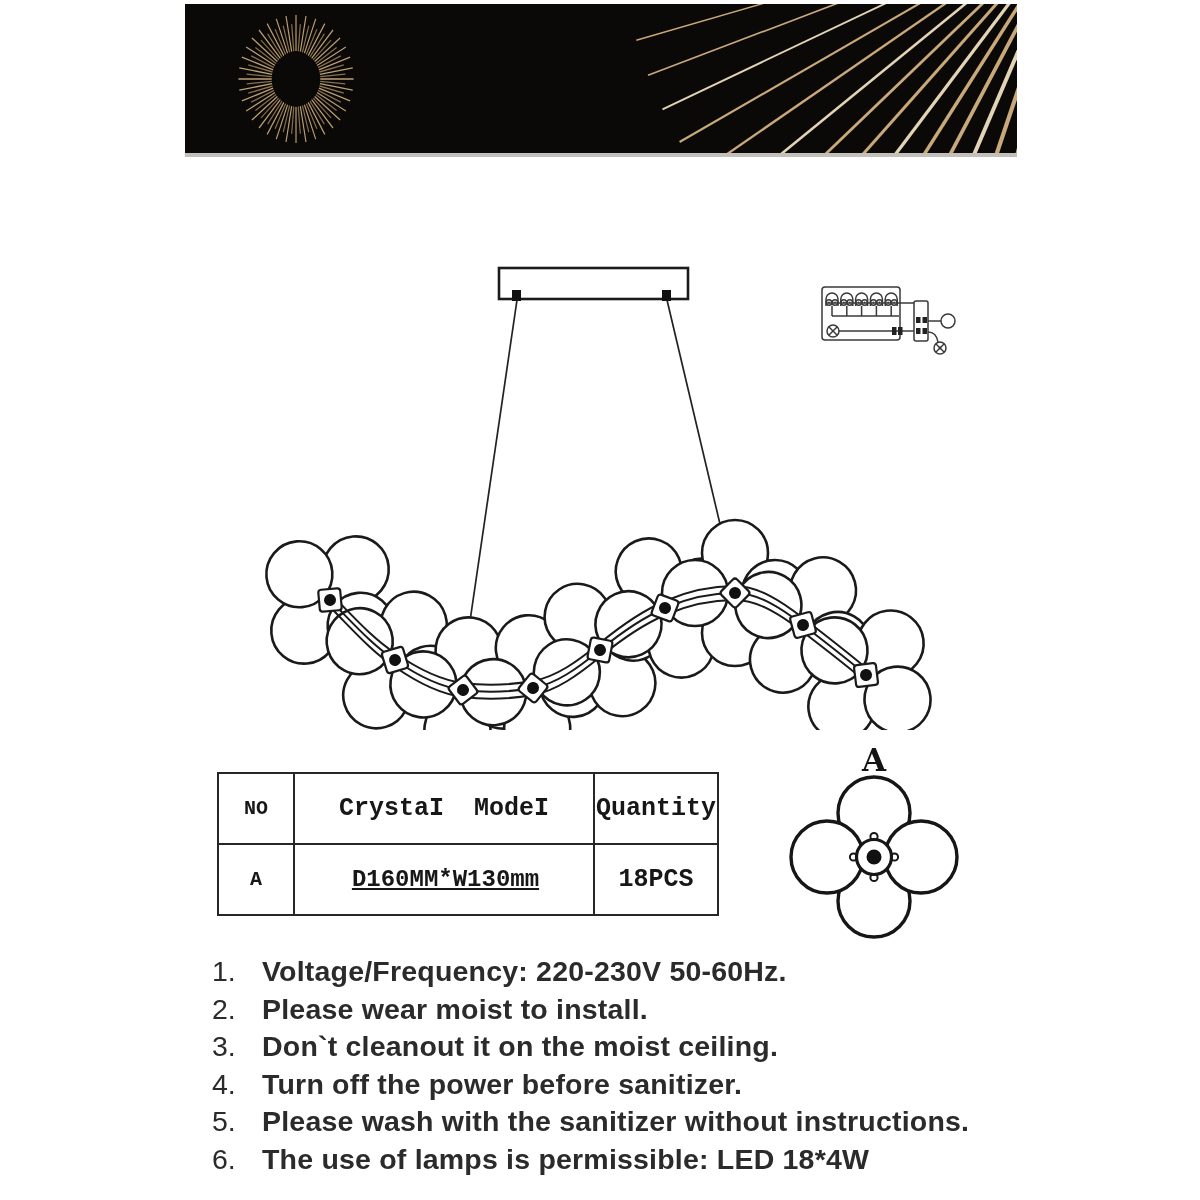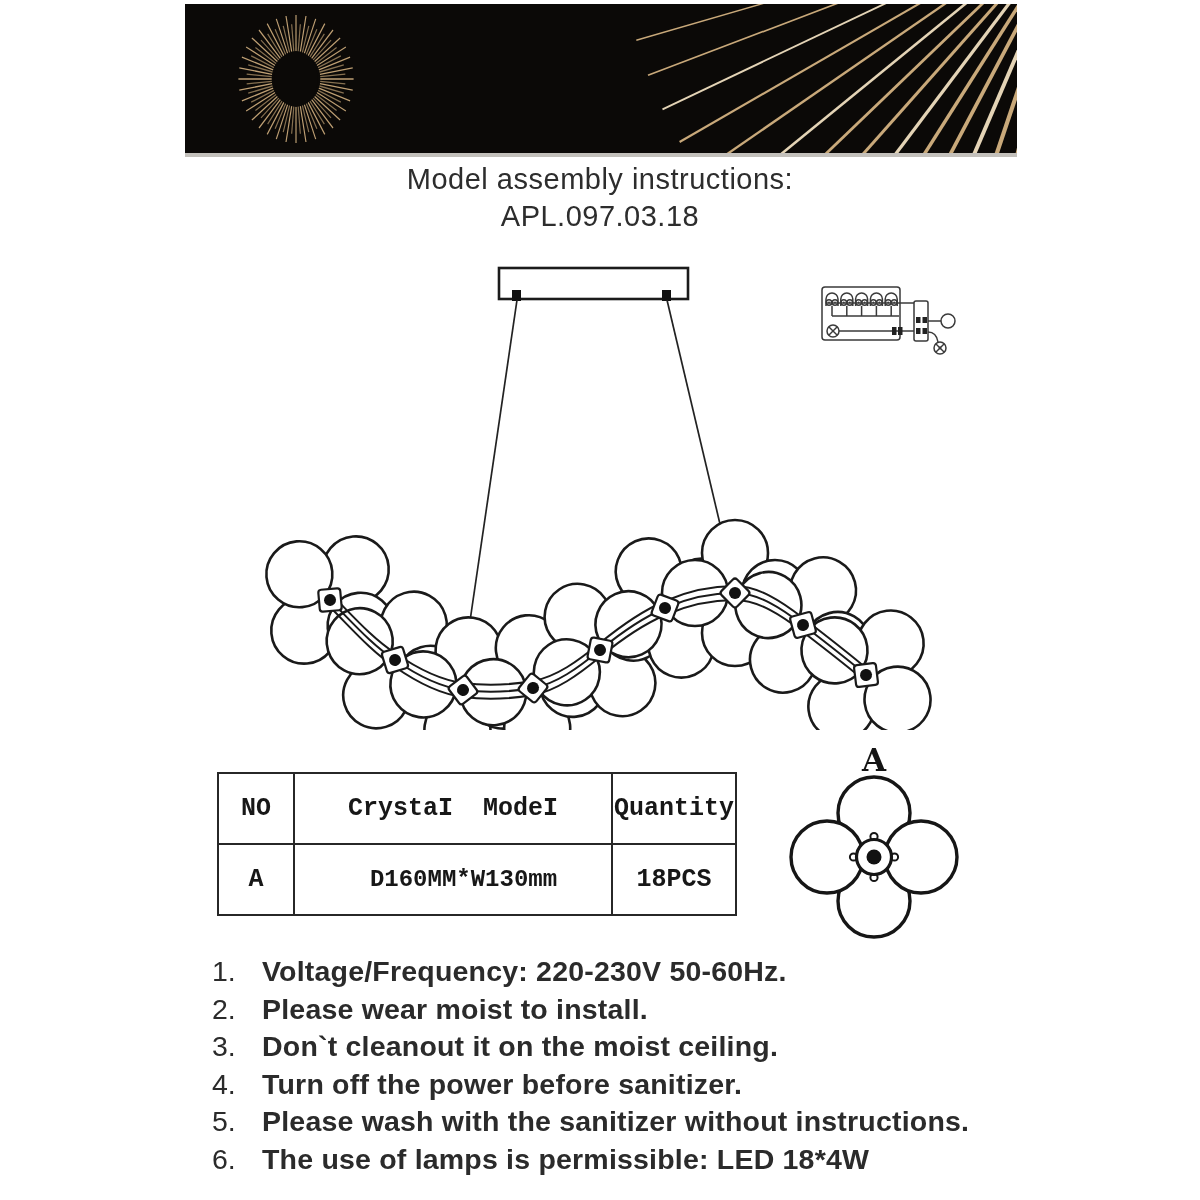--- a/index.html
+++ b/index.html
@@ -18,24 +18,24 @@
   .title-line { font-size:29px; line-height:37px; letter-spacing:0.5px; }
 
   
   .drawing { position:absolute; left:180px; top:255px; }
 
   
   table.parts { position:absolute; left:217px; top:772px; border-collapse:collapse;
                 font-family:"Liberation Mono", monospace; color:#171717; }
   table.parts td { border:2.5px solid #272727; height:67px; font-weight:bold;
                    text-align:center; vertical-align:middle; background:#fff; }
-  td.c-no  { width:72px;  font-size:25px; }
+  td.c-no  { width:72px;  font-size:20px; }
   td.c-md  { width:293px; font-size:25px; white-space:pre; }
   td.c-qt  { width:107px; font-size:25px;margin-left:32px; }
-  td.c-md-val { width:293px; font-size:24px; text-align:left; padding-left:22px; white-space:pre; }
+  td.c-md-val { width:293px; font-size:24px; text-align:left; padding-left:4px; white-space:pre;text-decoration:underline; }
 
   
   .detail-label { position:absolute; left:846px; top:742px; width:56px; text-align:center;
                   font-family:"DejaVu Serif", serif; font-weight:bold; font-size:31px; color:#141414; }
   .detail-svg { position:absolute; left:775px; top:770px; }
 
   
   .instructions { position:absolute; left:212px; top:953px; width:840px; }
   .instr-row { display:flex; font-size:28.5px; line-height:37.5px; color:#2b2b2b; }
   .instr-num { width:50px; flex:0 0 50px; }
@@ -141,24 +141,20 @@
           <line x1="893" y1="-92" x2="536.5" y2="198.7" stroke="#e4d4b6" stroke-width="2.56"></line>
           <line x1="893" y1="-92" x2="514.4" y2="169.2" stroke="#c9a97a" stroke-width="2.33"></line>
           <line x1="893" y1="-92" x2="494.6" y2="138.0" stroke="#c9a97a" stroke-width="2.10"></line>
           <line x1="893" y1="-92" x2="477.5" y2="105.3" stroke="#e4d4b6" stroke-width="1.87"></line>
           <line x1="893" y1="-92" x2="463.0" y2="71.3" stroke="#c9a97a" stroke-width="1.64"></line>
           <line x1="893" y1="-92" x2="451.3" y2="36.3" stroke="#c9a97a" stroke-width="1.41"></line>
         </g>
     </svg>
   </div>
 
-  <div class="title-block">
-    <div class="title-line">Model assembly instructions:</div>
-    <div class="title-line">APL.097.03.18</div>
-  </div>
 
   <svg class="drawing" width="800" height="475" viewBox="180 255 800 475">
 
     <g>
       <rect x="499" y="268" width="189" height="31" fill="#ffffff" stroke="#1b1b1b" stroke-width="2.6"></rect>
       <rect x="512" y="290" width="9" height="11" fill="#111"></rect>
       <rect x="662" y="290" width="9" height="11" fill="#111"></rect>
     </g>
 
     <line x1="517" y1="300" x2="464" y2="662" stroke="#222" stroke-width="1.7"></line>

